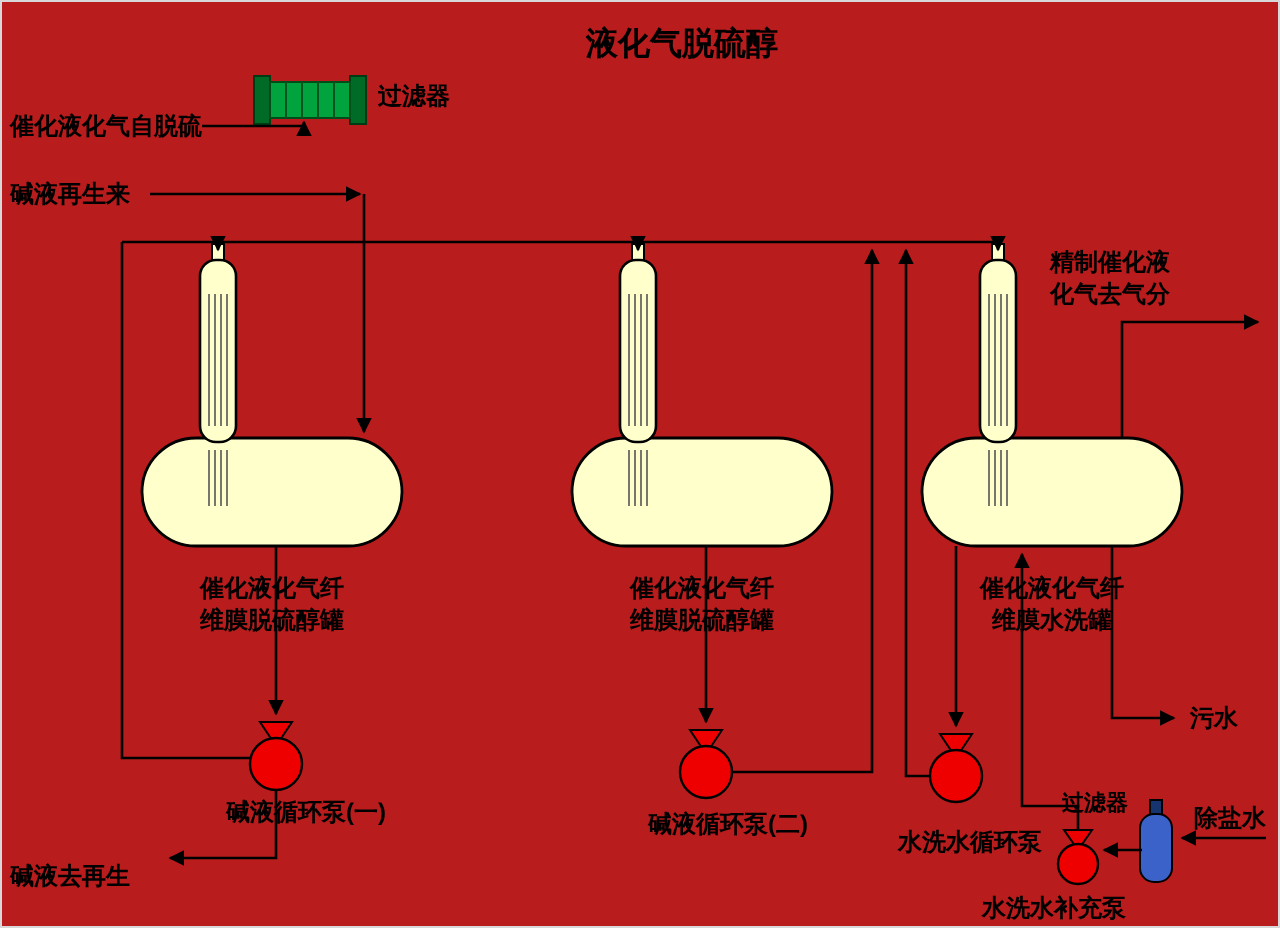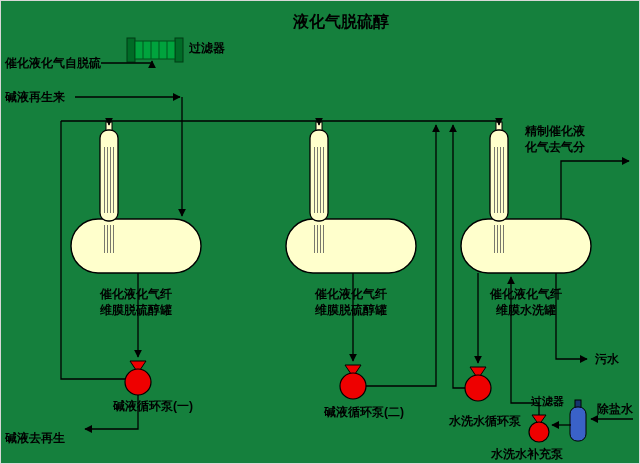--- a/index.html
+++ b/index.html
@@ -1,16 +1,16 @@
 <!DOCTYPE html>
 <html><head>
 <meta charset="utf-8">
 <style>
   html,body{margin:0;padding:0;background:#fff;}
-  .page{width:640px;height:464px;background:#15803d;border:1px solid #d8d8d8;box-sizing:border-box;
+  .page{width:640px;height:464px;background:#b91c1c;border:1px solid #d8d8d8;box-sizing:border-box;
         font-family:"Liberation Sans",sans-serif;}
   svg{display:block;}
   text{fill:#000;font-family:"Liberation Sans","DejaVu Sans",sans-serif;font-weight:bold;}
   .title-txt{font-size:16px;}
   .lbl{font-size:12px;}
   .lbl-sm{font-size:11px;}
   .pipe{stroke:#000;stroke-width:1.3;fill:none;}
   .hatch{stroke:#555;stroke-width:0.8;fill:none;}
   .rib{stroke:#00551f;stroke-width:1;fill:none;}
 </style>

